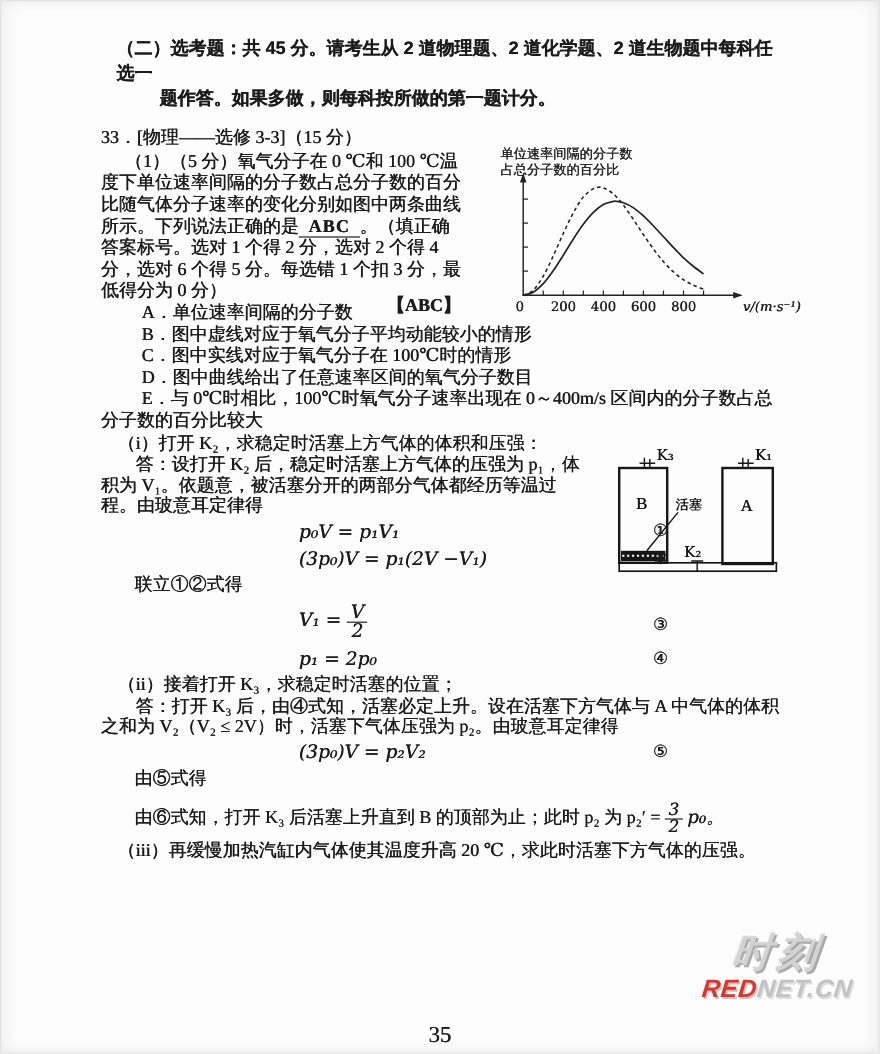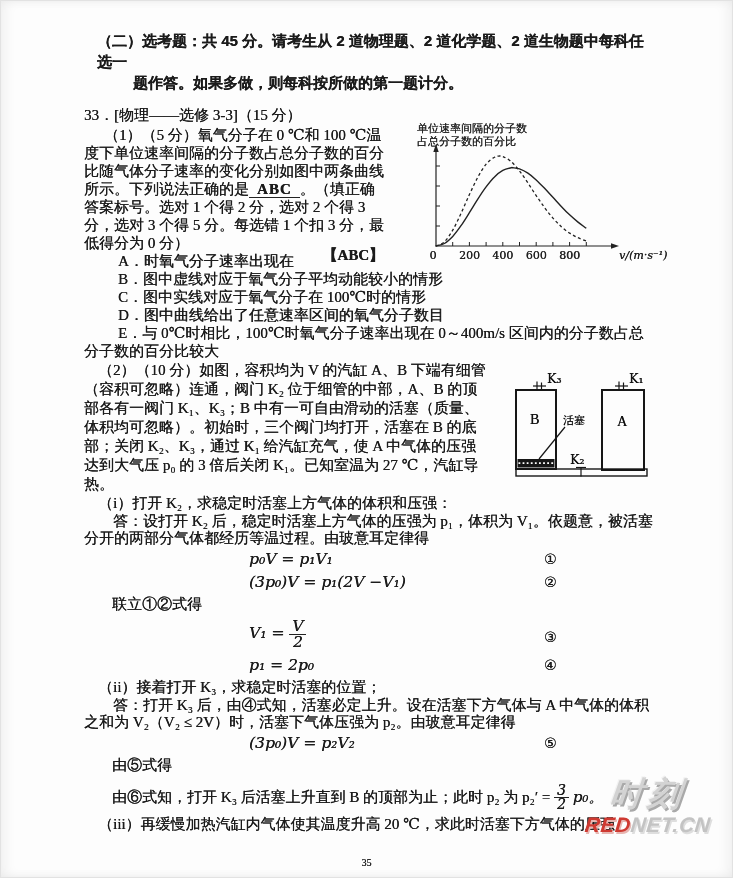--- a/index.html
+++ b/index.html
@@ -30,21 +30,21 @@
       font-style:italic;font-size:15.5px;font-family:"DejaVu Serif","Liberation Serif",serif;}
   .eq .eq-num{position:absolute;left:460px;top:0;font-style:normal;font-family:"DejaVu Sans",sans-serif;font-size:14px;}
   .eq-fr{margin:5px 0;}
   .eq-fr .eq-num{top:8px;}
   .frac{display:inline-block;text-align:center;vertical-align:-9px;line-height:15px;font-style:italic;}
   .frac .fn{display:block;border-bottom:1.2px solid #222;padding:0 3px;}
   .frac .fd{display:block;}
   .conc{padding-left:28px;margin-top:8px;line-height:28px;}
   .conc .frac{font-size:14px;line-height:13px;vertical-align:-7px;font-family:"DejaVu Serif",serif;}
   .qiii{margin-top:4px;}
-  .page-num{position:absolute;left:0;right:0;top:853px;text-align:center;font-size:10px;}
+  .page-num{position:absolute;left:0;right:0;top:853px;text-align:center;font-size:19px;}
   
   .ax{stroke:#222;stroke-width:1.2;}
   .tick{stroke:#222;stroke-width:1;}
   .clab{font-family:"Liberation Serif",serif;font-size:11px;fill:#222;}
   .ctick{font-family:"DejaVu Serif",serif;font-size:11px;fill:#222;text-anchor:middle;}
   .cxlab{font-family:"DejaVu Serif",serif;font-size:11px;fill:#222;font-style:italic;}
   .curve{fill:none;stroke:#222;stroke-width:1.4;}
   .curve.dashed{stroke-dasharray:3,2.6;stroke-width:1.3;}
   
   .cyl{fill:none;stroke:#161616;stroke-width:2;}
@@ -103,25 +103,25 @@
         <path id="curve-dashed" class="curve dashed" d="M22.0,125.0C23.4,124.3 27.6,123.5 30.4,120.9C33.1,118.2 35.9,113.9 38.7,109.2C41.5,104.4 44.3,98.3 47.0,92.4C49.8,86.5 52.6,79.6 55.4,73.6C58.2,67.6 61.0,61.4 63.8,56.3C66.5,51.3 69.3,46.5 72.1,43.2C74.9,39.8 78.2,37.5 80.5,36.2C82.7,34.8 84.1,35.1 85.5,35.0C86.9,34.9 86.9,34.5 88.8,35.5C90.7,36.4 94.4,38.1 97.2,40.6C99.9,43.0 102.7,46.5 105.5,50.0C108.3,53.6 111.1,57.8 113.9,61.9C116.6,66.0 119.4,70.5 122.2,74.6C125.0,78.7 127.8,82.8 130.6,86.6C133.3,90.3 136.1,93.9 138.9,97.1C141.7,100.3 144.5,103.1 147.3,105.7C150.0,108.2 152.8,110.3 155.6,112.1C158.4,114.0 161.2,115.4 164.0,116.7C166.7,118.0 170.9,119.4 172.3,120.0"></path>
         <path id="curve-solid" class="curve" d="M22.0,125.0C23.4,124.6 27.6,124.1 30.4,122.5C33.1,120.9 35.9,118.3 38.7,115.4C41.5,112.4 44.3,108.6 47.0,104.7C49.8,100.7 52.6,96.1 55.4,91.7C58.2,87.3 61.0,82.5 63.8,78.2C66.5,73.9 69.3,69.6 72.1,65.9C74.9,62.2 77.7,58.7 80.5,56.0C83.2,53.2 86.0,50.9 88.8,49.4C91.6,47.9 95.5,47.2 97.2,46.8C98.8,46.3 97.4,46.5 98.8,46.7C100.2,46.9 103.0,47.0 105.5,47.9C108.0,48.8 111.1,50.3 113.9,52.2C116.6,54.0 119.4,56.4 122.2,58.9C125.0,61.5 127.8,64.4 130.6,67.3C133.3,70.2 136.1,73.3 138.9,76.3C141.7,79.3 144.5,82.5 147.3,85.4C150.0,88.3 152.8,91.2 155.6,93.8C158.4,96.4 161.2,98.8 164.0,101.1C166.7,103.3 170.9,106.2 172.3,107.3"></path>
         <text class="ctick" x="19" y="138">0</text>
         <text class="ctick" x="55.4" y="138">200</text>
         <text class="ctick" x="88.8" y="138">400</text>
         <text class="ctick" x="122.2" y="138">600</text>
         <text class="ctick" x="155.6" y="138">800</text>
         <text class="cxlab" x="205" y="138" text-anchor="start">v/(m·s⁻¹)</text>
       </svg>
     </div>
-    <span>（1）（5 分）氧气分子在 0 ℃和 100 ℃温度下单位速率间隔的分子数占总分子数的百分比随气体分子速率的变化分别如图中两条曲线所示。下列说法正确的是</span><span class="blank">ABC</span><span>。（填正确答案标号。选对 1 个得 2 分，选对 2 个得 3 分，选对 3 个得 5 分。每选错 1 个扣 3 分，最低得分为 0 分）</span><span class="abc-tag">【ABC】</span>
+    <span>（1）（5 分）氧气分子在 0 ℃和 100 ℃温度下单位速率间隔的分子数占总分子数的百分比随气体分子速率的变化分别如图中两条曲线所示。下列说法正确的是</span><span class="blank">ABC</span><span>。（填正确答案标号。选对 1 个得 2 分，选对 2 个得 4 分，选对 6 个得 5 分。每选错 1 个扣 3 分，最低得分为 0 分）</span><span class="abc-tag">【ABC】</span>
   </div>
 
   <div class="options">
-    <div class="opt">A．时氧气分子速率出现在</div>
+    <div class="opt">A．单位速率间隔的分子数</div>
     <div class="opt">B．图中虚线对应于氧气分子平均动能较小的情形</div>
     <div class="opt">C．图中实线对应于氧气分子在 100℃时的情形</div>
     <div class="opt">D．图中曲线给出了任意速率区间的氧气分子数目</div>
     <div class="opt opt-e">E．与 0℃时相比，100℃时氧气分子速率出现在 0～400m/s 区间内的分子数占总分子数的百分比较大</div>
   </div>
 
   <div class="para2">
     <div class="diagram-float">
       <svg width="196" height="122" viewBox="0 0 196 122">
         <rect class="cyl" x="8" y="23" width="40" height="79"></rect>
@@ -145,21 +145,20 @@
         <text class="dsmall" x="55" y="57">活塞</text>
         <line class="thin" x1="57" y1="60" x2="31" y2="92"></line>
         <rect class="tube" x="8" y="102" width="131" height="7"></rect>
         <text class="dlab" x="62" y="97">K₂</text>
         <g>
           <line class="thin" x1="68" y1="100.5" x2="78" y2="100.5"></line>
           <line class="thin" x1="73" y1="100.5" x2="73" y2="109.5"></line>
         </g>
       </svg>
     </div>
-    <span>（2）（10 分）如图，容积均为 V 的汽缸 A、B 下端有细管（容积可忽略）连通，阀门 K₂ 位于细管的中部，A、B 的顶部各有一阀门 K₁、K₃；B 中有一可自由滑动的活塞（质量、体积均可忽略）。初始时，三个阀门均打开，活塞在 B 的底部；关闭 K₂、K₃，通过 K₁ 给汽缸充气，使 A 中气体的压强达到大气压 p₀ 的 3 倍后关闭 K₁。已知室温为 27 ℃，汽缸导热。</span>
   </div>
 
   <div class="q-line">（i）打开 K₂，求稳定时活塞上方气体的体积和压强：</div>
   <div class="ans">答：设打开 K₂ 后，稳定时活塞上方气体的压强为 p₁，体积为 V₁。依题意，被活塞分开的两部分气体都经历等温过程。由玻意耳定律得</div>
 
   <div class="eq">
     <span class="eq-body">p₀V = p₁V₁</span>
     <span class="eq-num">①</span>
   </div>
   <div class="eq">

